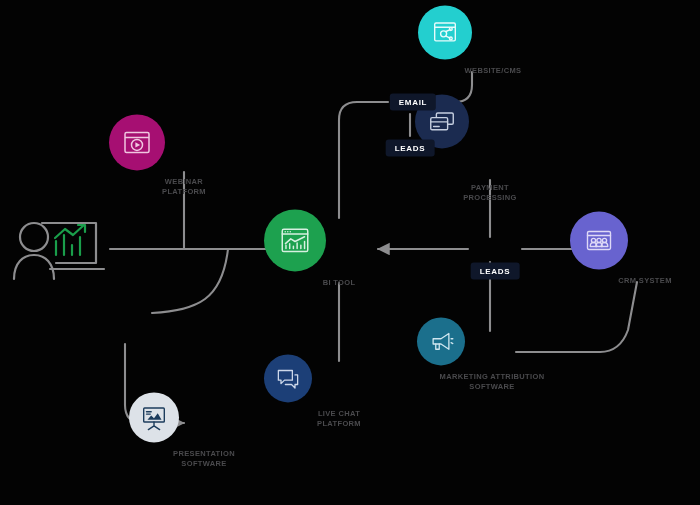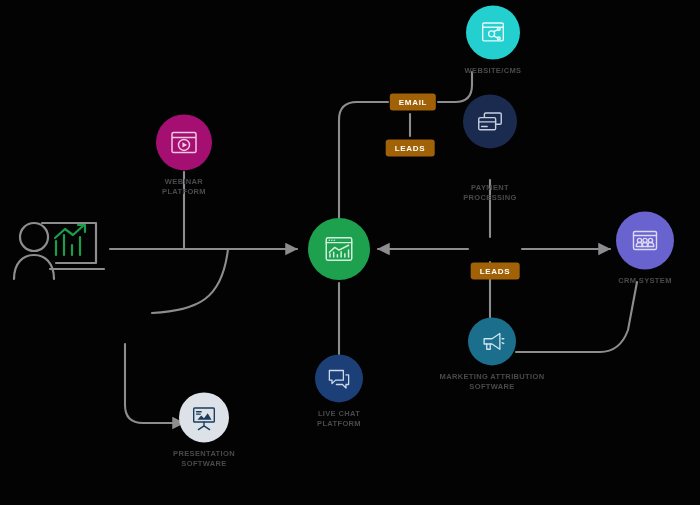--- a/index.html
+++ b/index.html
@@ -24,21 +24,21 @@
     left: 0;
     top: 0;
     width: 700px;
     height: 505px;
   }
   .node {
     position: absolute;
     transform: translate(-50%, -50%);
     display: flex;
     flex-direction: column;
-    align-items: center;
+    align-items: flex-start;
   }
   .bubble {
     border-radius: 50%;
     display: flex;
     align-items: center;
     justify-content: center;
     box-sizing: border-box;
   }
   .node-label {
     margin-top: 7px;
@@ -48,21 +48,21 @@
     letter-spacing: 0.35px;
     line-height: 1.35;
     text-align: center;
     text-transform: uppercase;
     white-space: pre-line;
     width: 150px;
   }
   .badge {
     position: absolute;
     transform: translate(-50%, -50%);
-    background: #a16207;
+    background: #0f172a;
     color: #ffffff;
     font-size: 8px;
     font-weight: bold;
     letter-spacing: 0.7px;
     border-radius: 3px;
     padding: 4px 9px 4px 9px;
     text-align: center;
     box-sizing: border-box;
   }
   .persona {
@@ -165,20 +165,21 @@
           <rect x="4" y="5.5" width="24" height="21" rx="1.5"></rect>
           <path d="M4,10 L28,10"></path>
           <circle cx="6.8" cy="7.8" r="0.7" fill="#d6f0e0" stroke="none"></circle>
           <circle cx="9.2" cy="7.8" r="0.7" fill="#d6f0e0" stroke="none"></circle>
           <circle cx="11.6" cy="7.8" r="0.7" fill="#d6f0e0" stroke="none"></circle>
           <path d="M7,19 L12,14.5 L16,17 L25,12.5"></path>
           <path d="M7.5,23.5 L7.5,20.5 M11,23.5 L11,19 M14.5,23.5 L14.5,21.5 M18,23.5 L18,18.5 M21.5,23.5 L21.5,20.5 M25,23.5 L25,17"></path>
         </g>
       </svg>
     </div>
+    <div class="node-label">BI TOOL</div>
   </div>
 
   <div class="node" style="left:339px; top:392px;">
     <div class="bubble" style="width:48px;height:48px;background:#1c3f77;">
       <svg width="28" height="28" viewBox="0 0 32 32">
         <g fill="none" stroke="#cdd8ea" stroke-width="1.5" stroke-linejoin="round" stroke-linecap="round">
           <path d="M5,7 L21,7 L21,18 L12,18 L8,22 L8,18 L5,18 Z"></path>
           <path d="M24,12 L27,12 L27,23 L24,23 L24,27 L20,23 L13,23"></path>
         </g>
       </svg>

